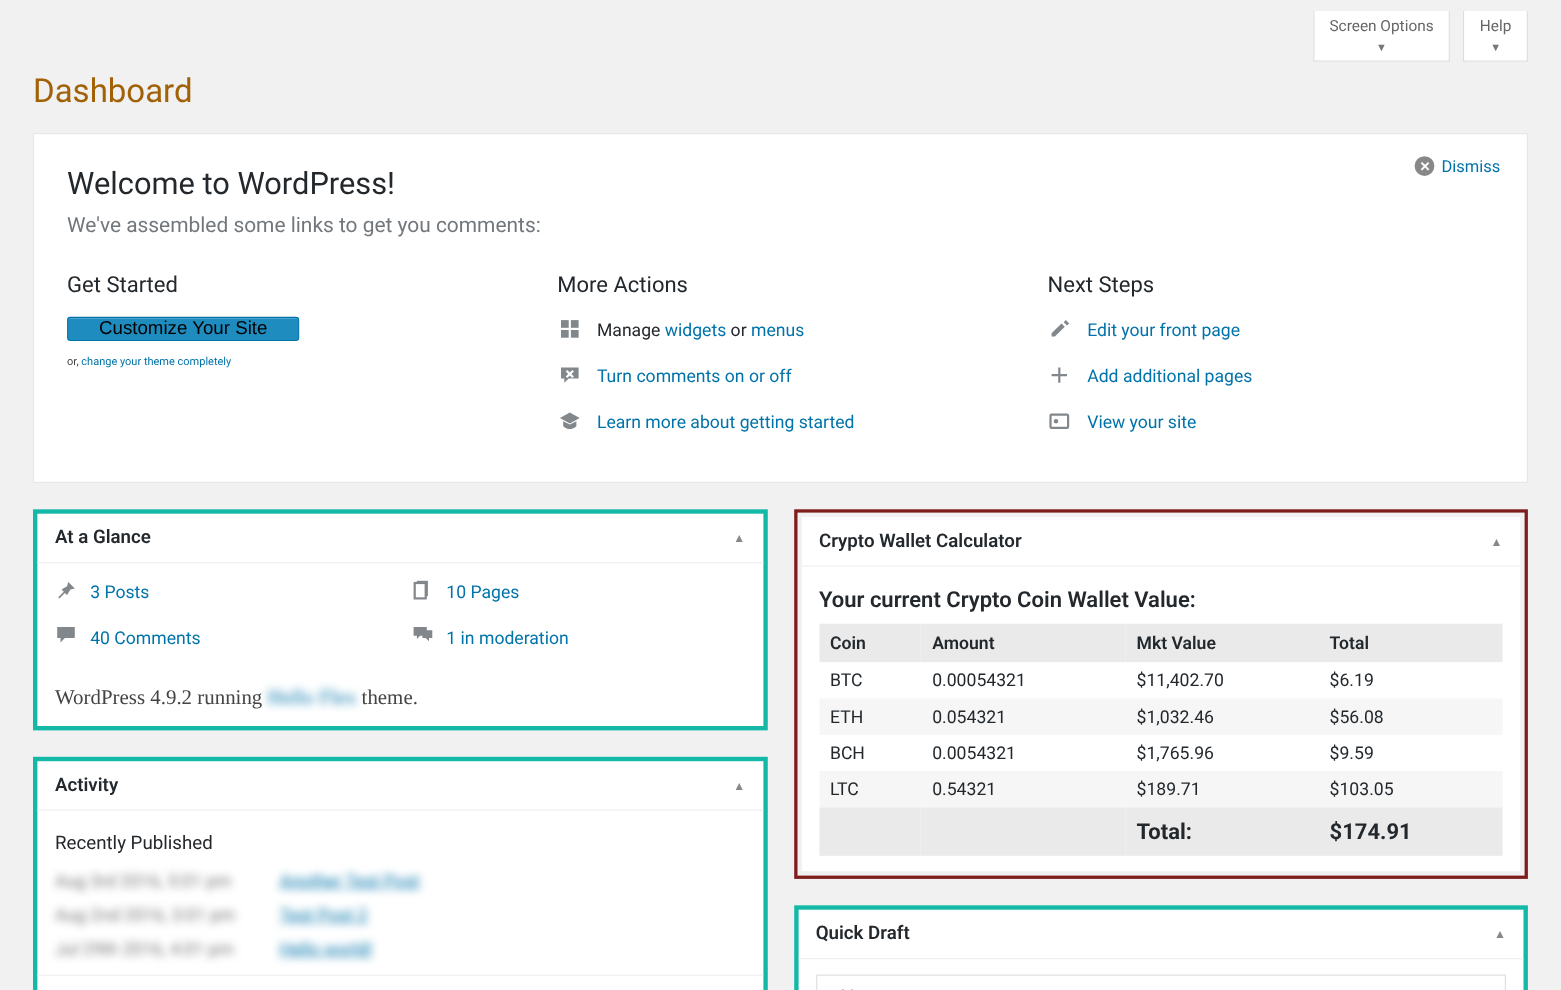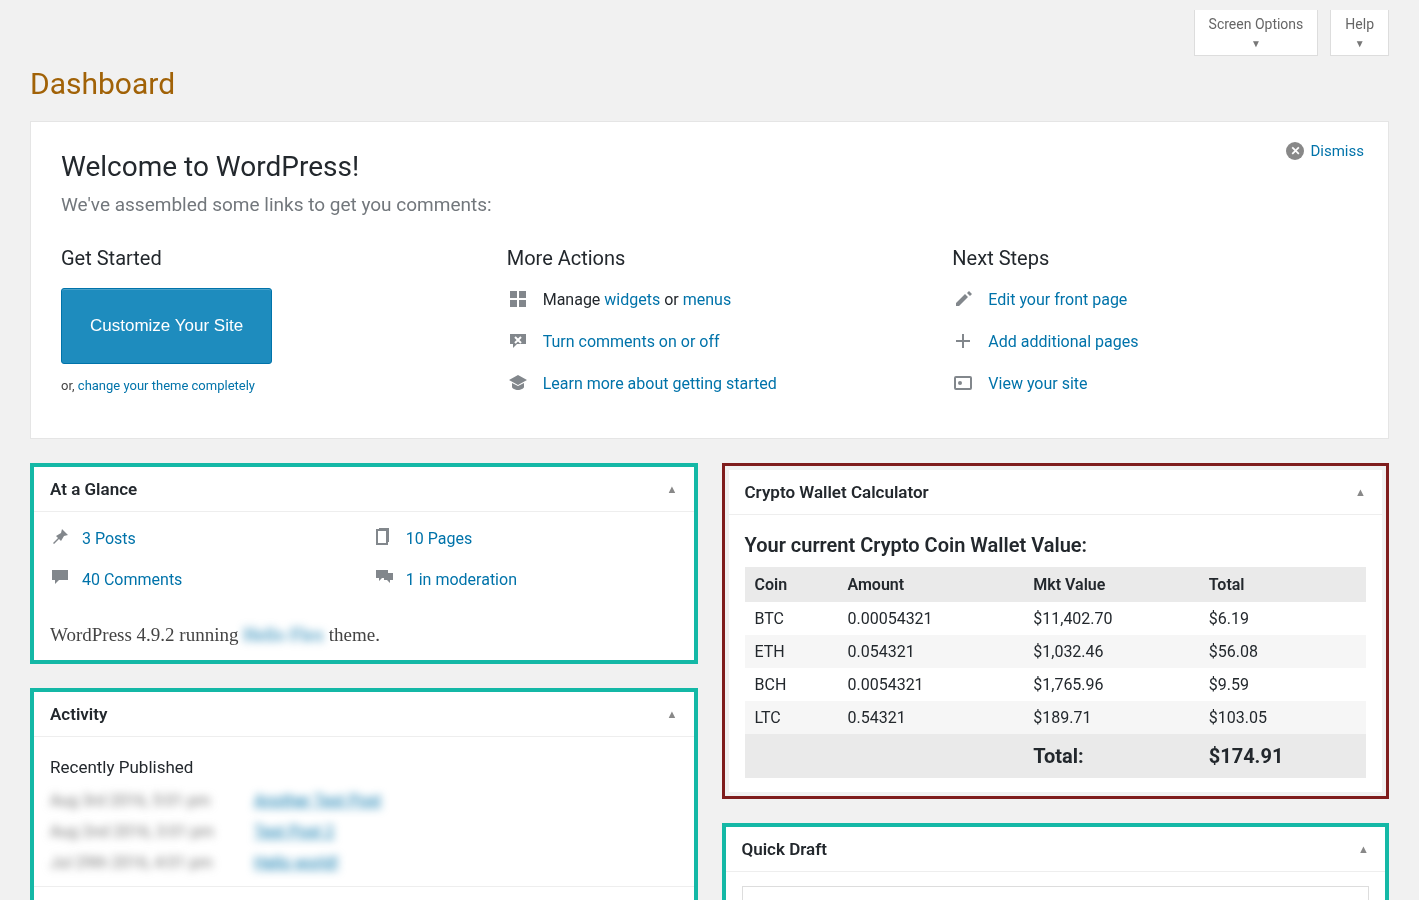--- a/index.html
+++ b/index.html
@@ -72,31 +72,31 @@
 }
 .welcome-cols { display: flex; gap: 40px; }
 .welcome-col { flex: 1; }
 .welcome-col h3 {
   font-size: 20px;
   font-weight: 400;
   margin-bottom: 18px;
 }
 .btn-primary {
   background: #1e8cbe;
-  color: #ffffff;
+  color: #000000;
   border: 1px solid #0073aa;
   border-radius: 3px;
-  padding: 27px 28px;
+  padding: 0 28px;
   font-size: 17px;
   cursor: pointer;
   display: inline-block;
   margin-bottom: 14px;
   box-shadow: inset 0 1px 0 rgba(255,255,255,0.2);
 }
-.or-line { font-size: 13px; color: #444; }
+.or-line { font-size: 10px; color: #444; }
 .or-line a { color: #0073aa; text-decoration: none; }
 .iconlist { list-style: none; }
 .iconlist li {
   display: flex;
   align-items: center;
   gap: 14px;
   margin-bottom: 20px;
   font-size: 16px;
 }
 .iconlist a { color: #0073aa; text-decoration: none; }

